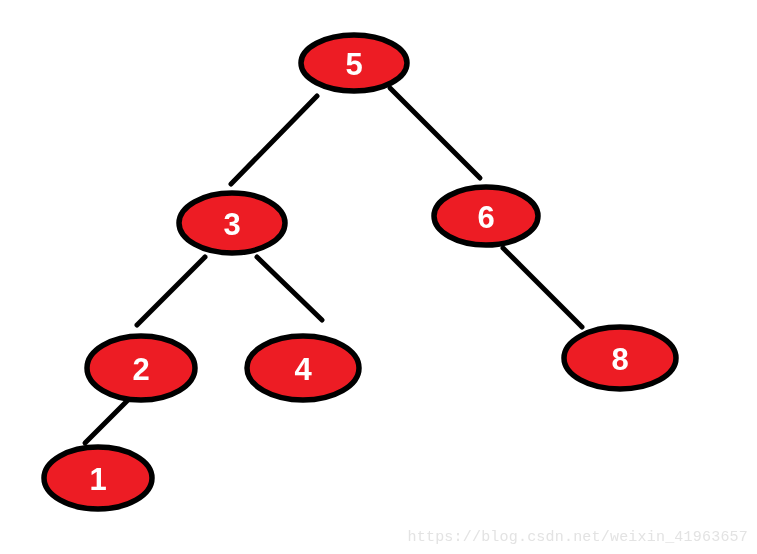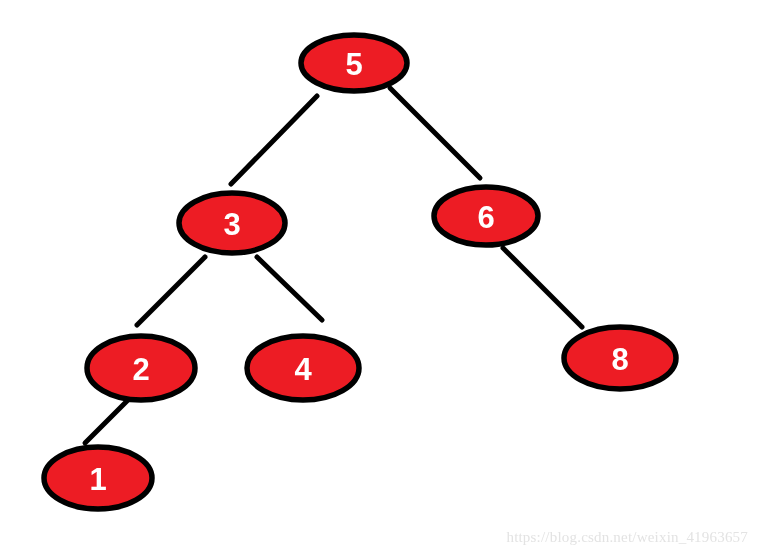--- a/index.html
+++ b/index.html
@@ -22,21 +22,21 @@
   }
   .node-label {
     font-family: "Liberation Sans", "DejaVu Sans", sans-serif;
     font-weight: bold;
     font-size: 31px;
   }
   .watermark {
     position: absolute;
     right: 9px;
     bottom: 8px;
-    font-family: Liberation Serif, serif;
+    font-family: Liberation Mono, monospace;
     font-size: 15px;
     letter-spacing: 0.2px;
     user-select: none;
   }
 </style>
 </head>
 <body>
 
 <div class="canvas" style="background: rgb(255, 255, 255);">
   <svg id="tree-svg" viewBox="0 0 757 554">

